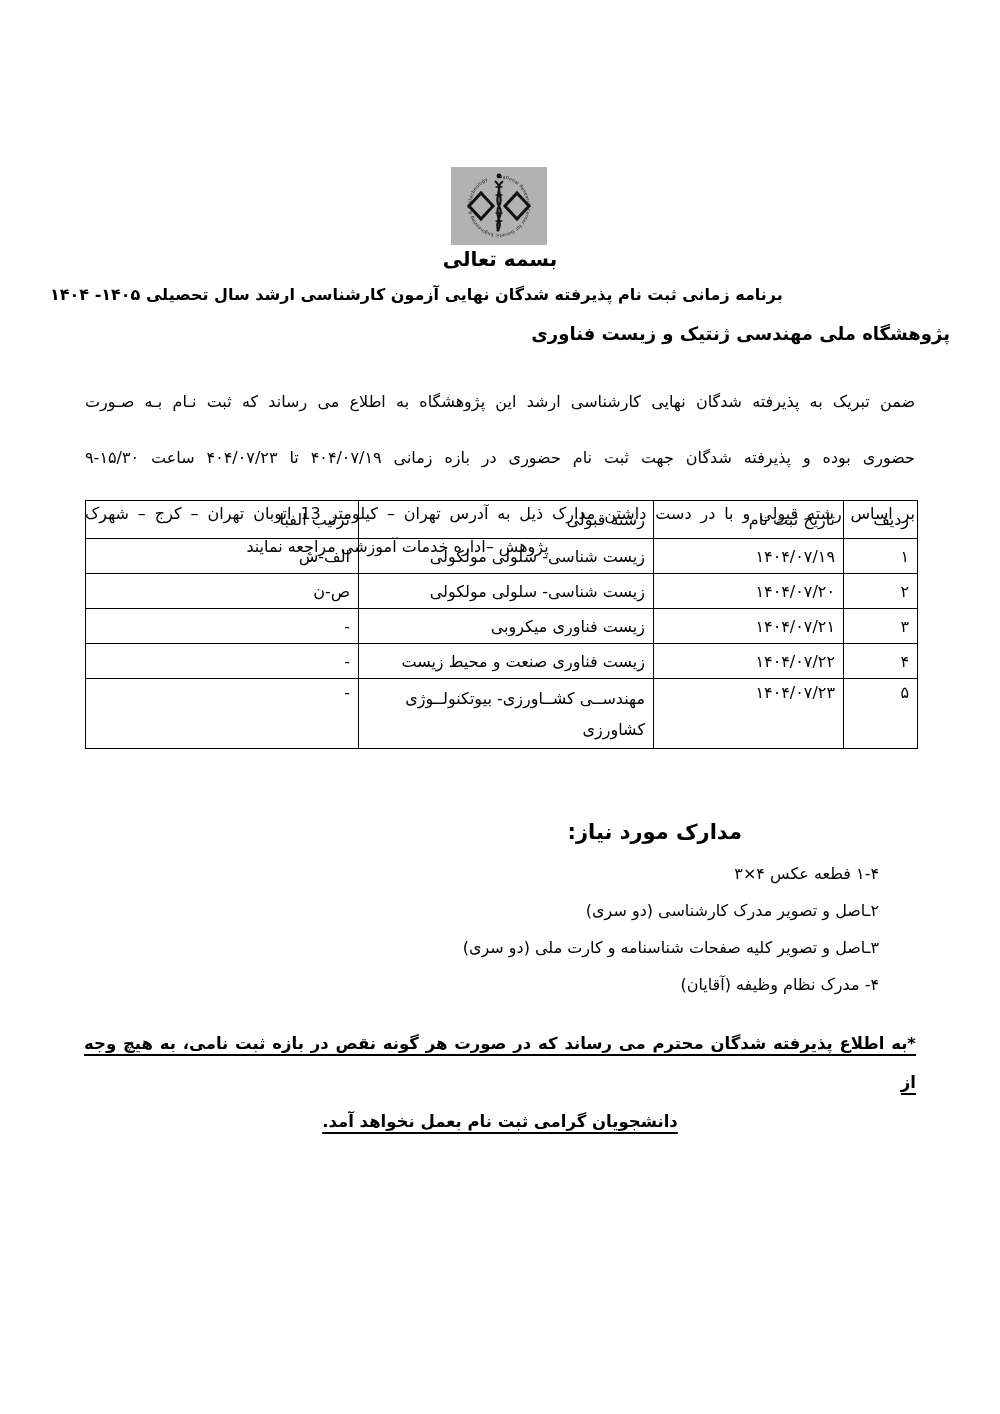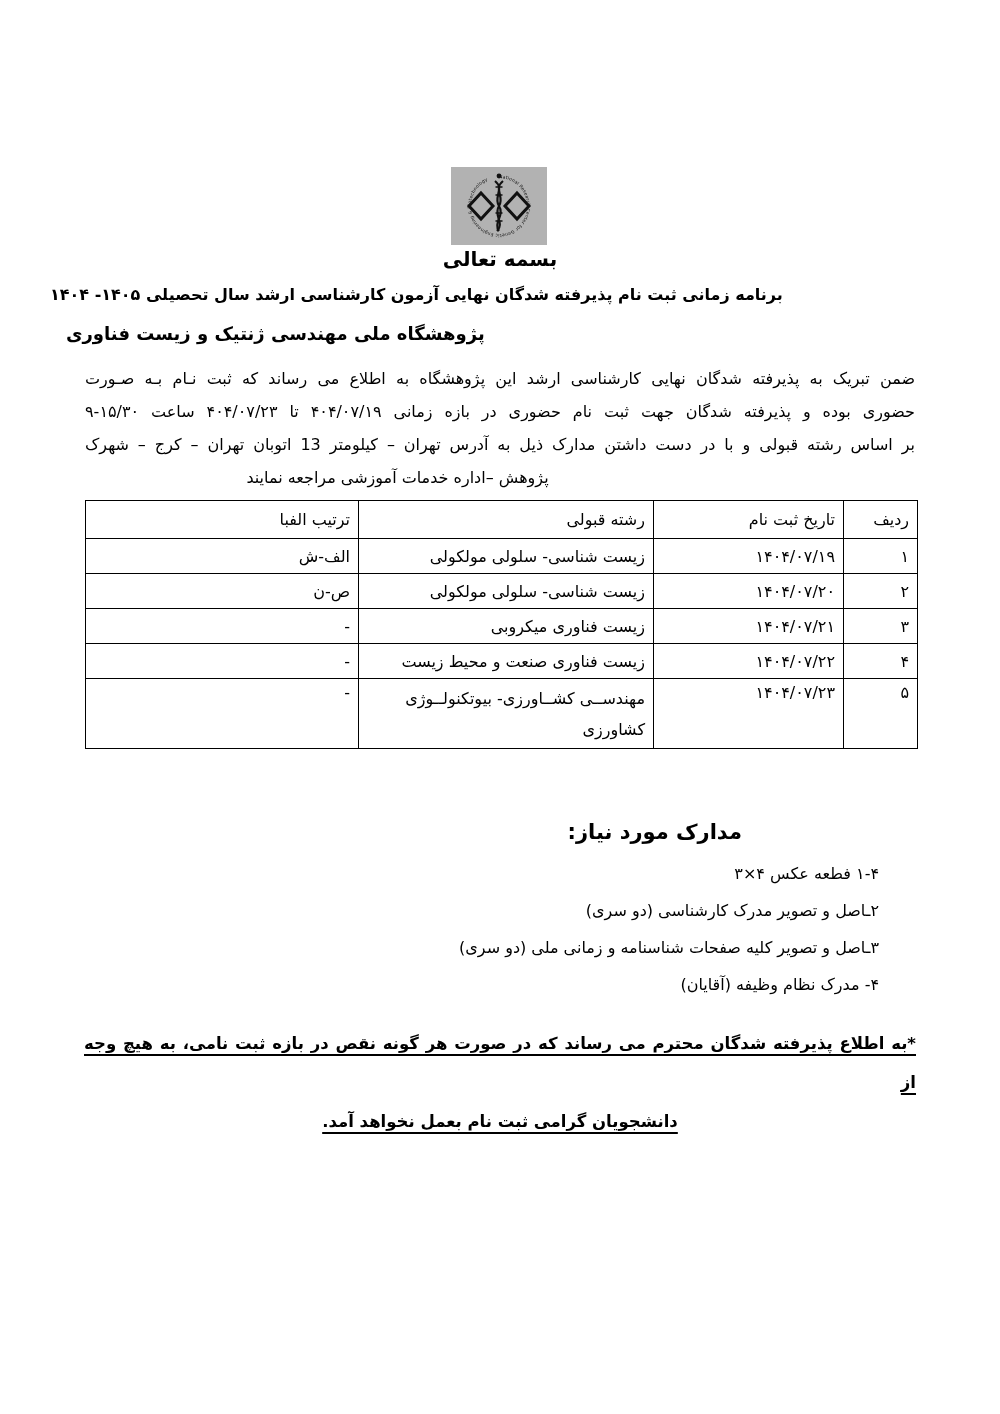--- a/index.html
+++ b/index.html
@@ -7,26 +7,26 @@
     position:relative;width:1000px;height:1414px;background:#fff;color:#000;
     font-family:"DejaVu Sans",sans-serif;overflow:hidden;
   }
   
   .logo{position:absolute;top:167px;left:451px;width:96px;height:78px;}
   
   .bismillah{position:absolute;top:247px;left:0;width:100%;text-align:center;
     font-size:20px;font-weight:bold;direction:rtl;}
   .title1{position:absolute;top:285px;left:50px;width:900px;text-align:left;
     font-size:16px;font-weight:bold;direction:rtl;}
-  .title2{position:absolute;top:323px;left:66px;width:900px;text-align:left;
+  .title2{position:absolute;top:323px;left:50px;width:900px;text-align:right;
     font-size:18px;font-weight:bold;direction:rtl;}
   
   .intro{position:absolute;top:362px;left:85px;width:830px;direction:rtl;
     font-size:16px;line-height:33px;}
-  .intro .jl{text-align:justify;text-align-last:justify;}
+  .intro .jl{text-align:justify;text-align-last:justify;margin-top:23px;}
   .intro .last{text-align:center;padding-right:205px;}
   
   table.sched{position:absolute;top:500px;left:85px;width:832px;
     border-collapse:collapse;direction:rtl;font-size:16px;table-layout:fixed;}
   table.sched th,table.sched td{border:1.5px solid #000;vertical-align:middle;
     font-weight:normal;padding:0 8px;text-align:right;}
   table.sched thead tr{height:38px;}
   table.sched tbody tr{height:35px;}
   table.sched tbody tr.tall{height:70px;}
   .c-no{text-align:center;padding:0 2px;margin-top:29px;}
@@ -129,21 +129,21 @@
         <td class="c-alpha">-</td>
       </tr>
     </tbody>
   </table>
 
   <div class="docs-heading">مدارک مورد نیاز:</div>
 
   <div class="doc-items">
     <div class="doc-item">۱-۴ فطعه عکس ۴×۳</div>
     <div class="doc-item">۲ـاصل  و تصویر مدرک کارشناسی (دو سری)</div>
-    <div class="doc-item">۳ـاصل و تصویر کلیه صفحات شناسنامه و زمانی ملی (دو سری)</div>
+    <div class="doc-item">۳ـاصل و تصویر کلیه صفحات شناسنامه و کارت ملی (دو سری)</div>
     <div class="doc-item">۴- مدرک نظام وظیفه (آقایان)</div>
   </div>
 
   <div class="note">
     <div class="l1">*به اطلاع پذیرفته شدگان محترم می رساند که در صورت هر گونه نقص در بازه ثبت نامی، به هیچ وجه از</div>
     <div class="l2">دانشجویان گرامی ثبت نام بعمل نخواهد آمد.</div>
   </div>
 
 </div>
 

